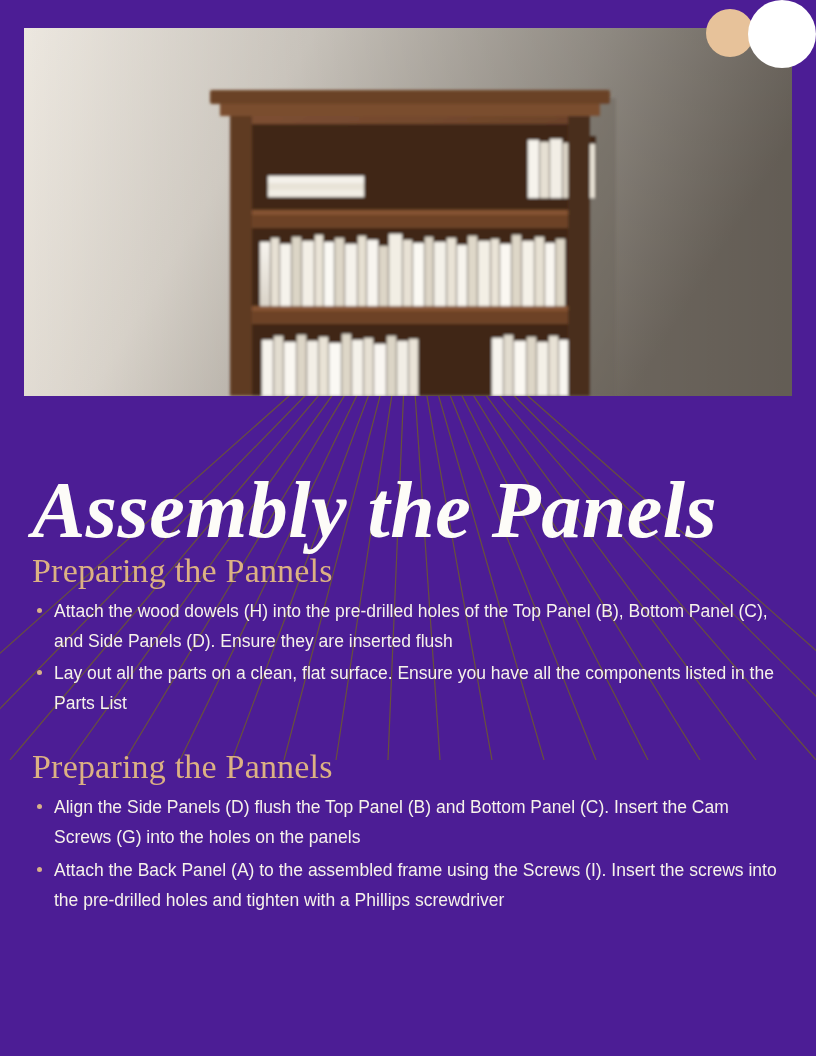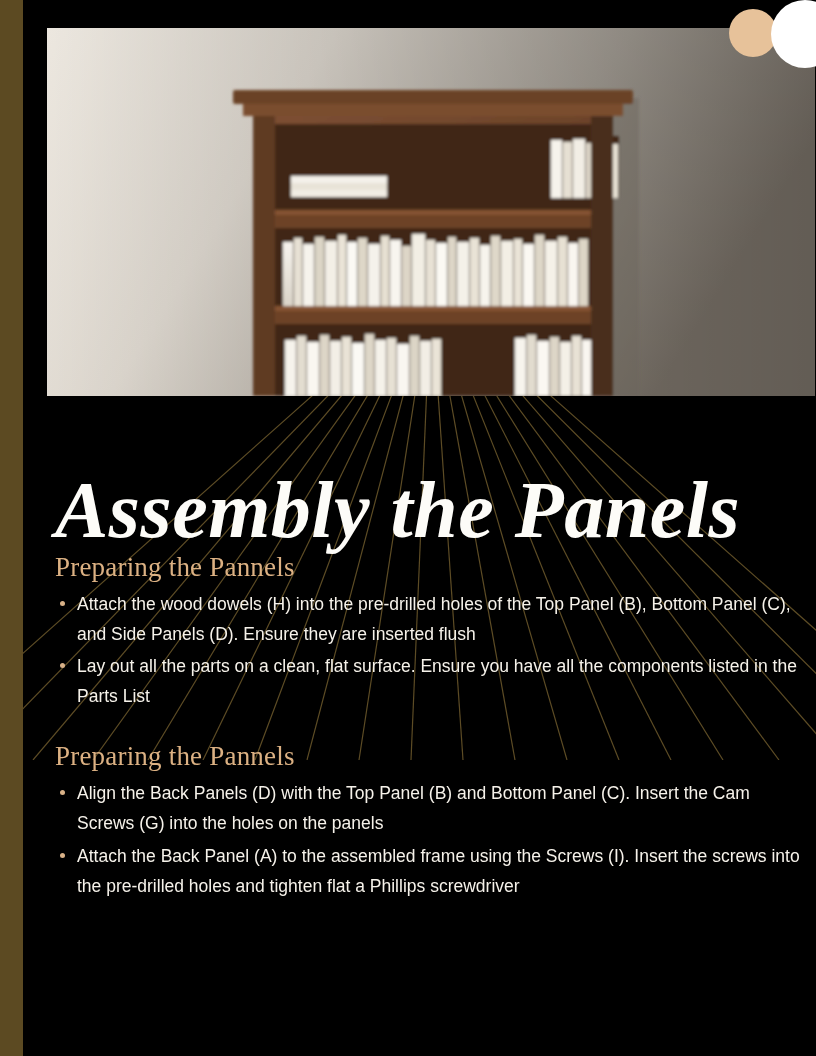--- a/index.html
+++ b/index.html
@@ -12,23 +12,22 @@
     height: 1056px;
     background: #5c4a22;
     font-family: "Liberation Sans", sans-serif;
     overflow: hidden;
     position: relative;
   }
 
   .page {
     position: absolute;
     inset: 0;
-    background: #000000;
+    background: #4c1d95;
     overflow: hidden;
-    margin-left: 23px;
   }
 
   
   .rays {
     position: absolute;
     left: 0;
     top: 330px;
     width: 816px;
     height: 430px;
     overflow: hidden;
@@ -85,21 +84,21 @@
     position: absolute;
     left: 32px;
     top: 552px;
     width: 752px;
   }
 
   .section + .section { margin-top: 30px; }
 
   .section-heading {
     font-family: "Liberation Serif", serif;
-    font-size: 27px;
+    font-size: 34px;
     font-weight: 400;
     color: #dcb183;
     margin: 0 0 6px 0;
     letter-spacing: 0.2px;
   }
 
   ul.bullets {
     list-style: none;
     margin: 0;
     padding: 0;
@@ -295,19 +294,19 @@
       <h2 class="section-heading">Preparing the Pannels</h2>
       <ul class="bullets">
         <li>Attach the wood dowels (H) into the pre-drilled holes of the Top Panel (B), Bottom Panel (C), and Side Panels (D). Ensure they are inserted flush</li>
         <li>Lay out all the parts on a clean, flat surface. Ensure you have all the components listed in the Parts List</li>
       </ul>
     </div>
 
     <div class="section">
       <h2 class="section-heading">Preparing the Pannels</h2>
       <ul class="bullets">
-        <li>Align the Back Panels (D) with the Top Panel (B) and Bottom Panel (C). Insert the Cam Screws (G) into the holes on the panels</li>
-        <li>Attach the Back Panel (A) to the assembled frame using the Screws (I). Insert the screws into the pre-drilled holes and tighten flat a Phillips screwdriver</li>
+        <li>Align the Side Panels (D) flush the Top Panel (B) and Bottom Panel (C). Insert the Cam Screws (G) into the holes on the panels</li>
+        <li>Attach the Back Panel (A) to the assembled frame using the Screws (I). Insert the screws into the pre-drilled holes and tighten with a Phillips screwdriver</li>
       </ul>
     </div>
 
   </div>
 </div>
 
 </body></html>

